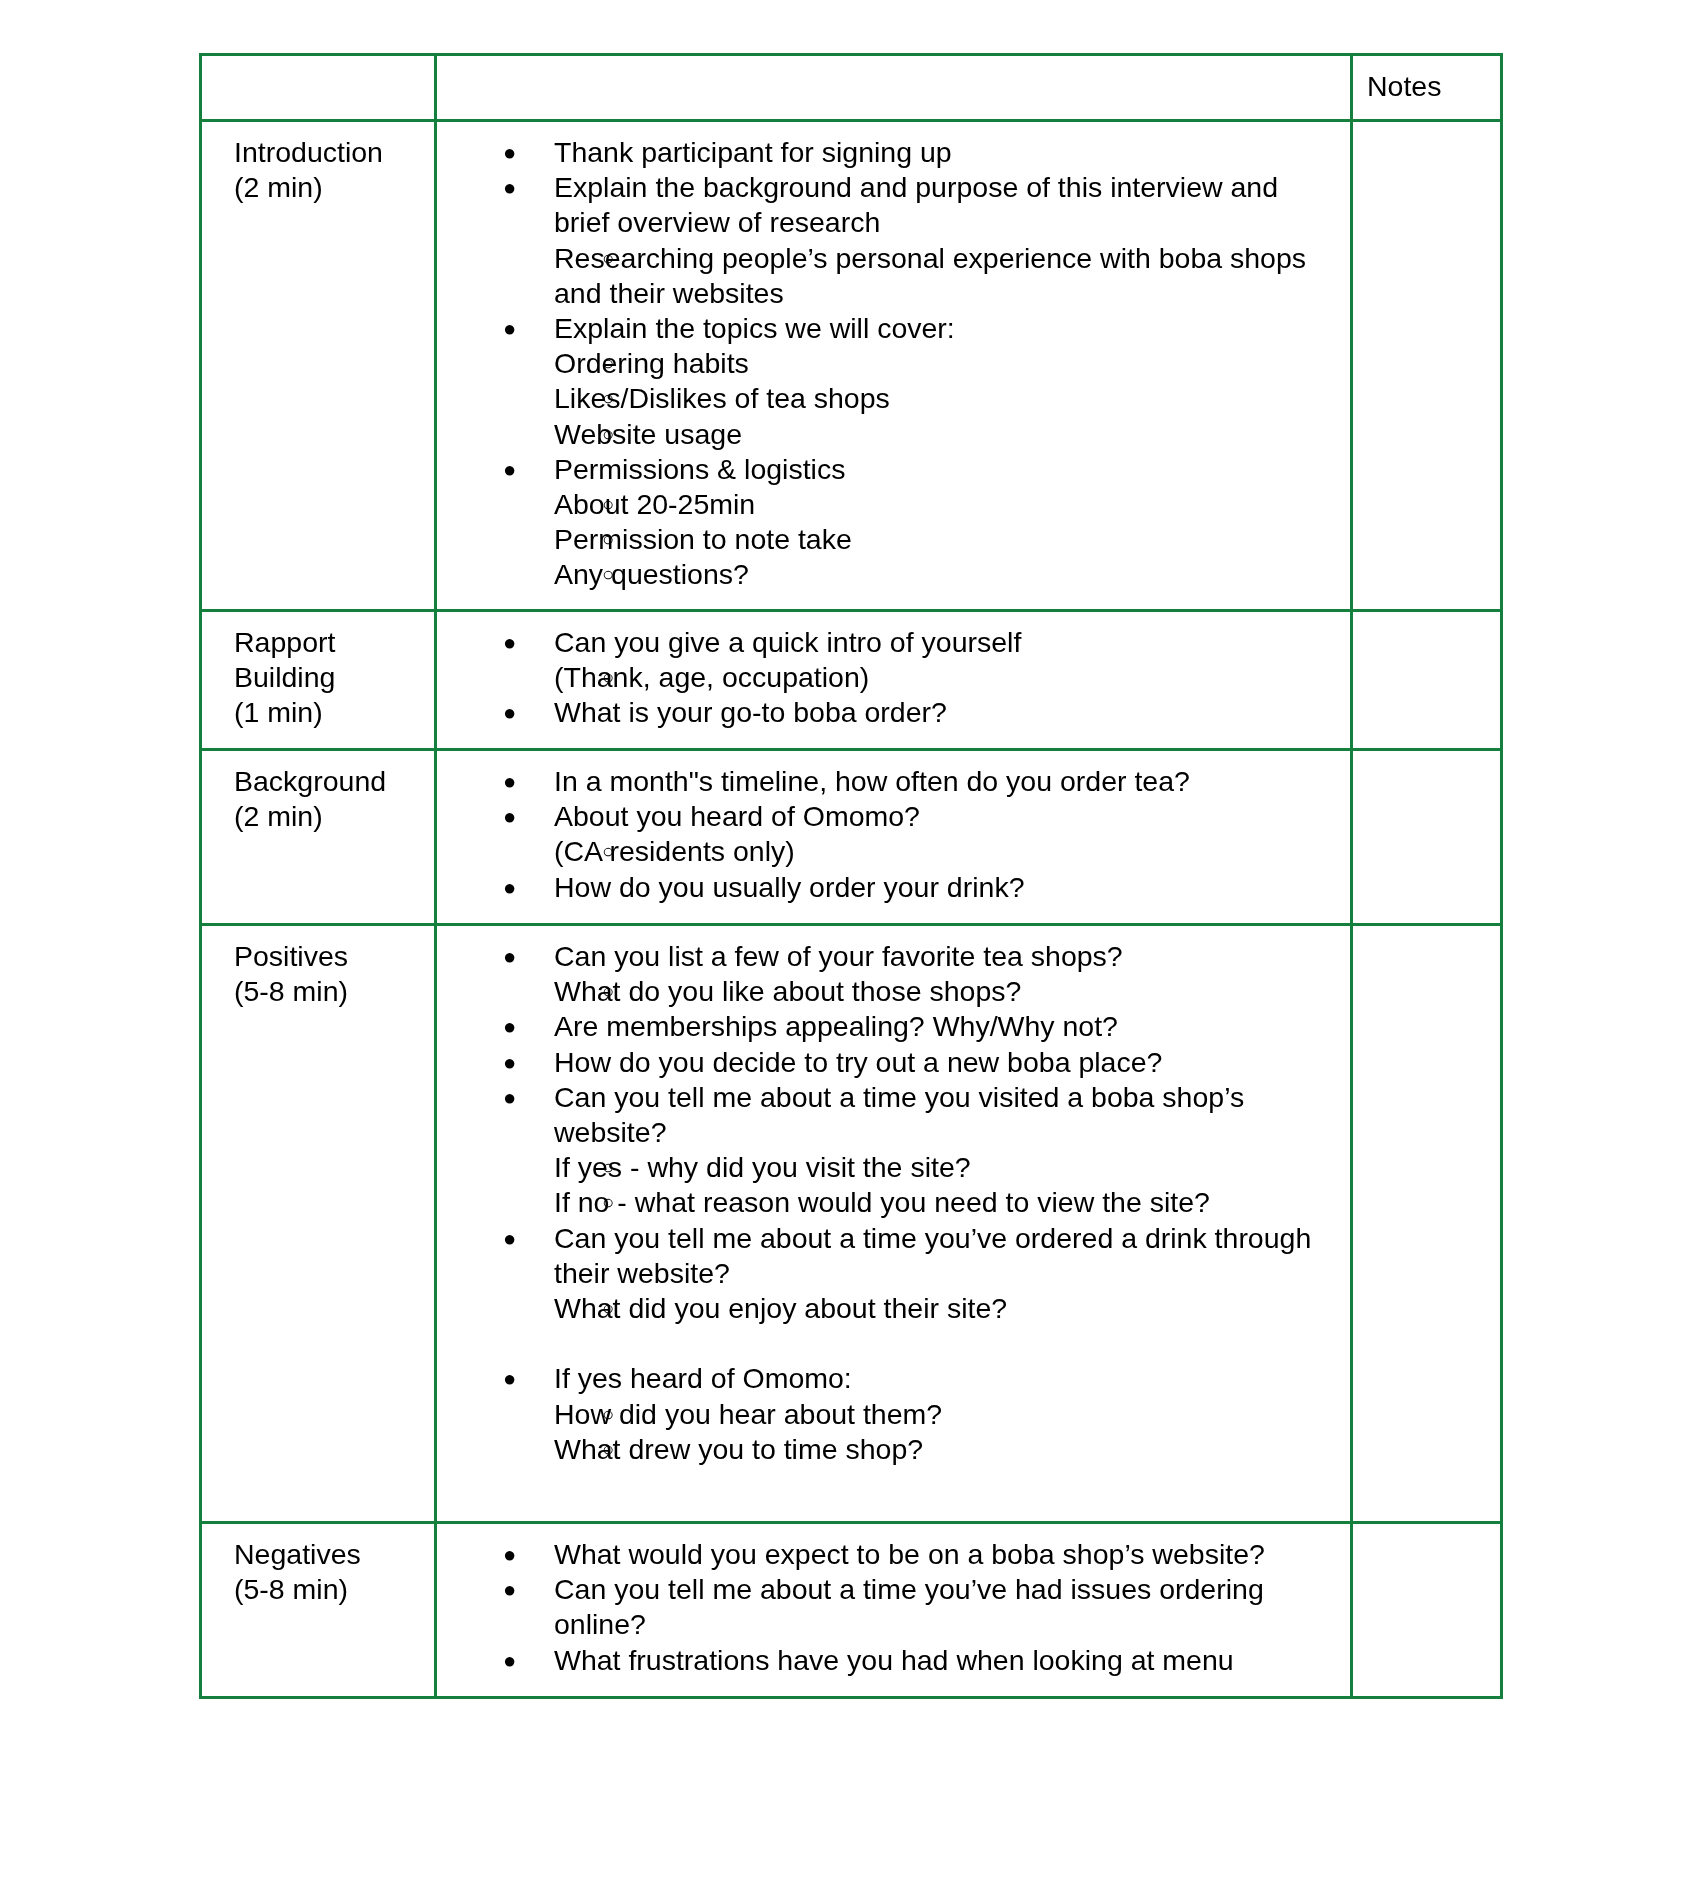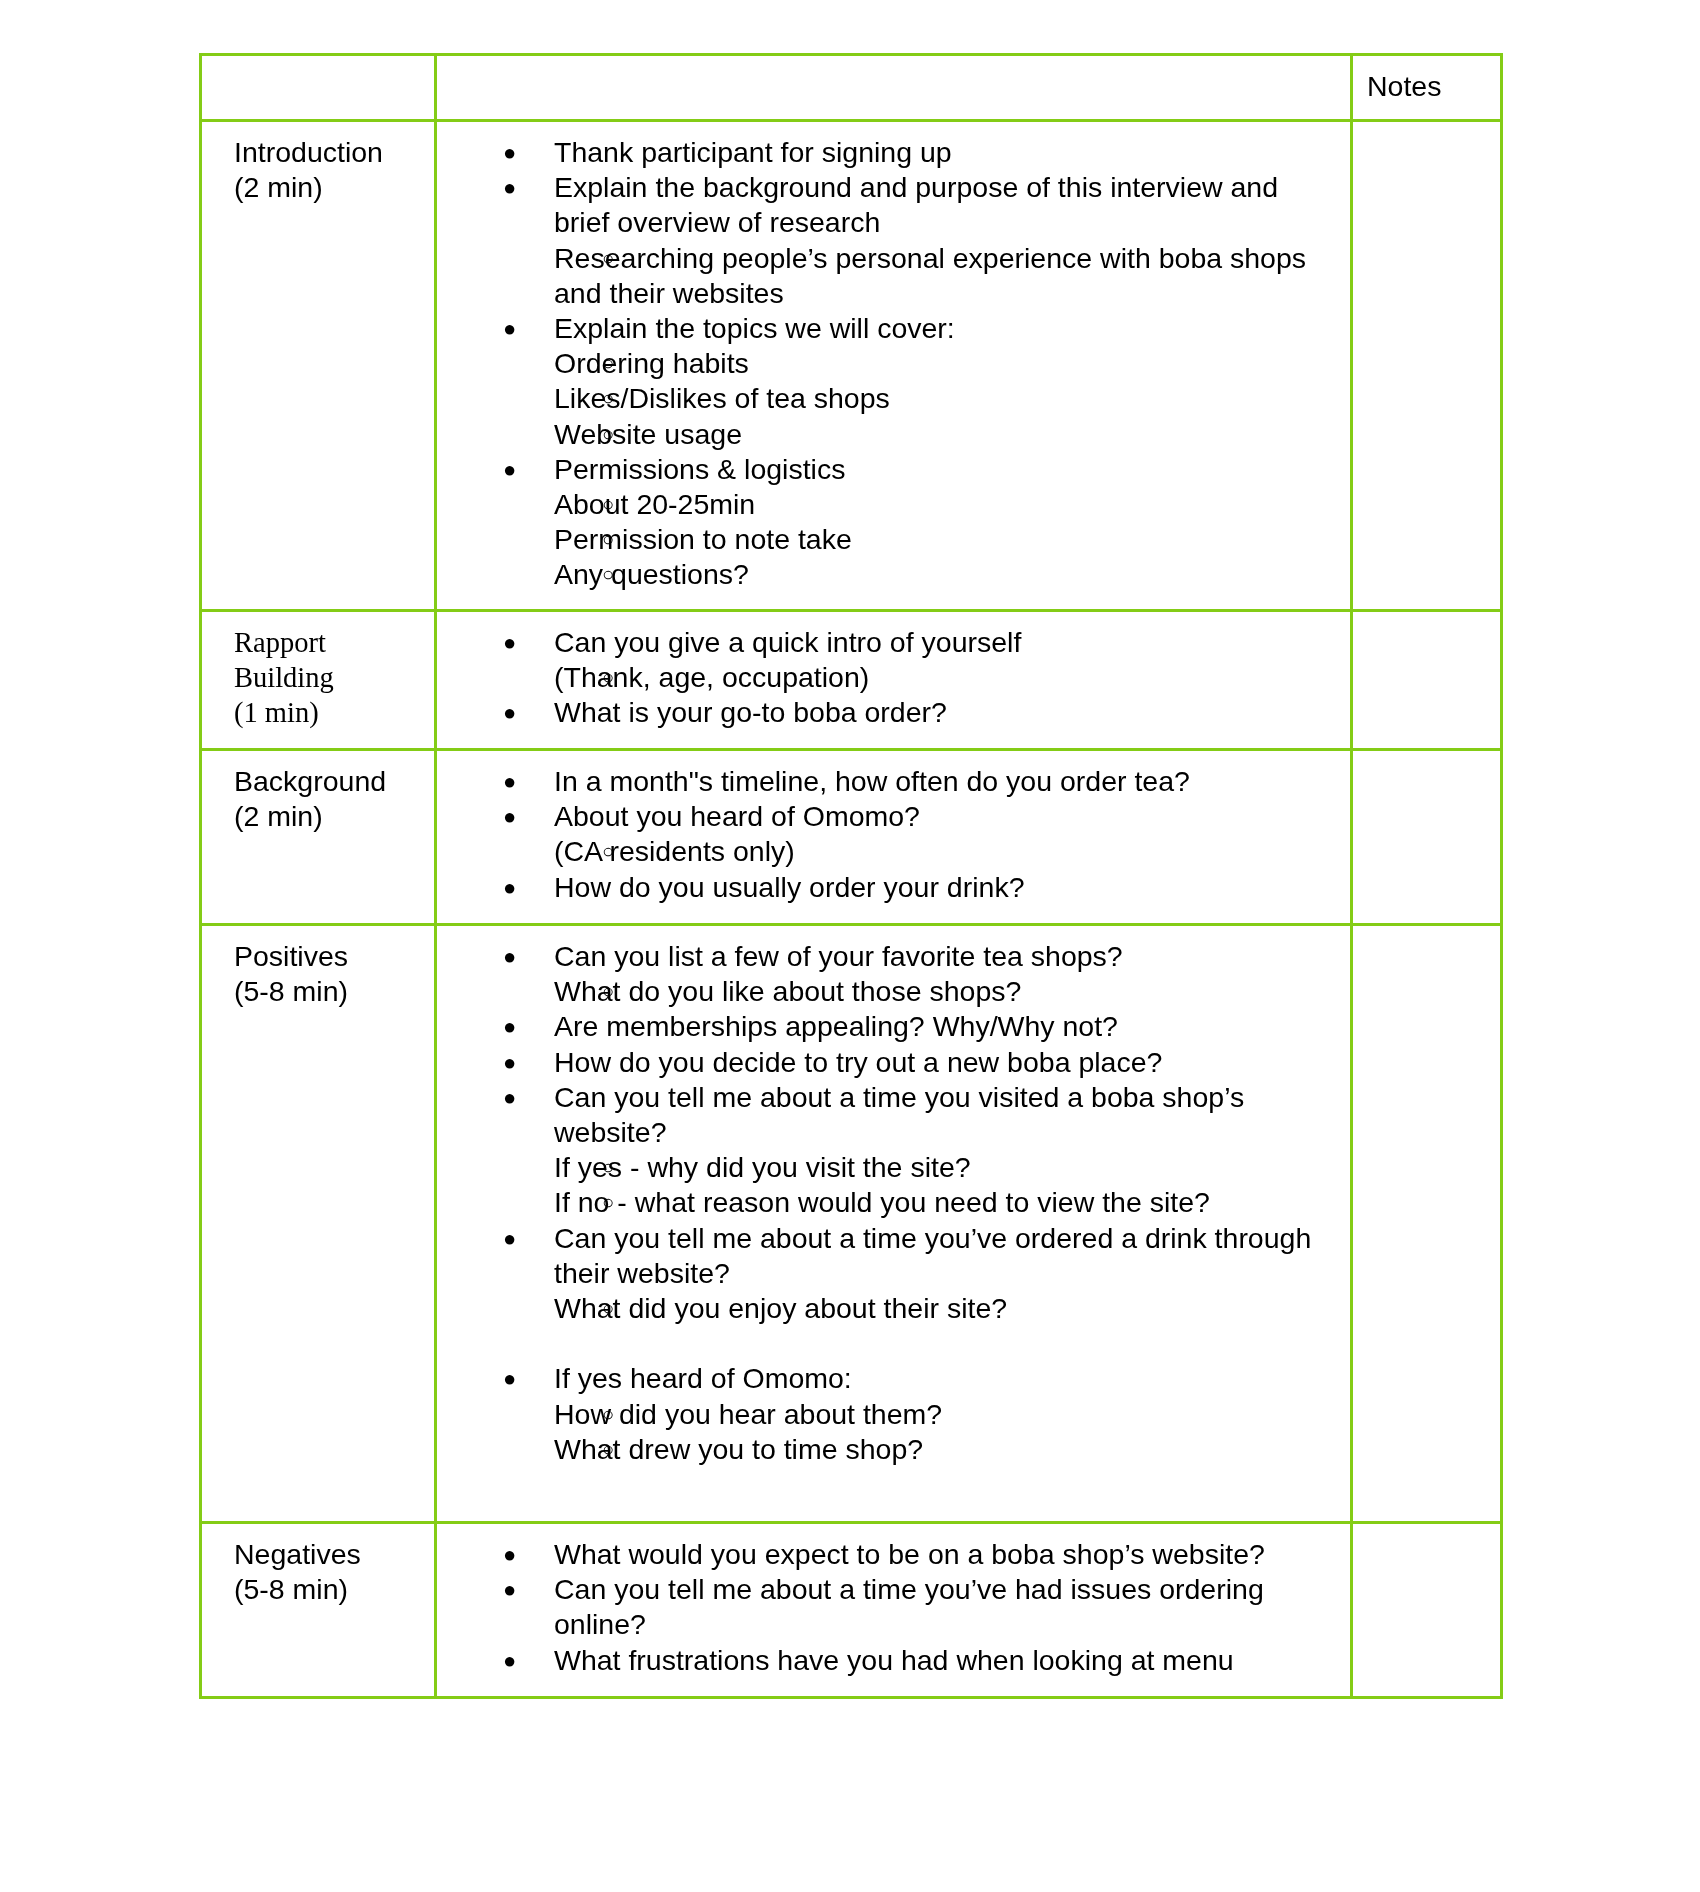--- a/index.html
+++ b/index.html
@@ -1,20 +1,20 @@
 <!DOCTYPE html>
 <html><head>
 <meta charset="utf-8">
 <style>
   html, body { margin: 0; padding: 0; background: #ffffff; }
   body { width: 1700px; height: 1892px; position: relative; overflow: hidden;
          font-family: "Liberation Sans", sans-serif; color: #000; }
   .page { position: absolute; left: 0; top: 0; width: 1700px; height: 1892px; background: #fff; }
   table.guide { position: absolute; left: 199px; top: 53px; border-collapse: collapse; table-layout: fixed; }
-  table.guide td { border: 3px solid #84cc16; vertical-align: top; padding: 0; font-size: 28.5px; line-height: 35.2px; }
+  table.guide td { border: 3px solid #15803d; vertical-align: top; padding: 0; font-size: 28.5px; line-height: 35.2px; }
   col.c1 { width: 235px; } col.c2 { width: 916px; } col.c3 { width: 150px; }
   tr.hdr td { height: 63px; }
   .hdrtxt { padding: 13px 0 0 14px; }
   .label { padding: 13px 0 0 32px; }
   .label div { white-space: nowrap; }
   .content { padding: 13px 0 12px 0; }
   ul.l1 { list-style: none; margin: 0; padding: 0; }
   ul.l1 > li { position: relative; padding-left: 117px; padding-right: 10px; }
   ul.l1 > li > .b1 { position: absolute; left: 66px; top: 0; font-size: 22px; }
   ul.l2 { list-style: none; margin: 0; padding: 0; }
@@ -91,21 +91,21 @@
                     </li>
                   </ul></li>
               </ul>
             </div>
           </td>
           <td>
             <div></div>
           </td>
         </tr>
         <tr>
-          <td style="height: 136px; font-family: Liberation Serif, serif;">
+          <td style="height: 136px;">
             <div class="label">
               <div>Rapport</div>
               <div>Building</div>
               <div>(1 min)</div>
             </div>
           </td>
           <td>
             <div class="content">
               <ul class="l1">
                 <li><span class="b1">●</span><span>Can you give a quick intro of yourself</span><ul class="l2">

